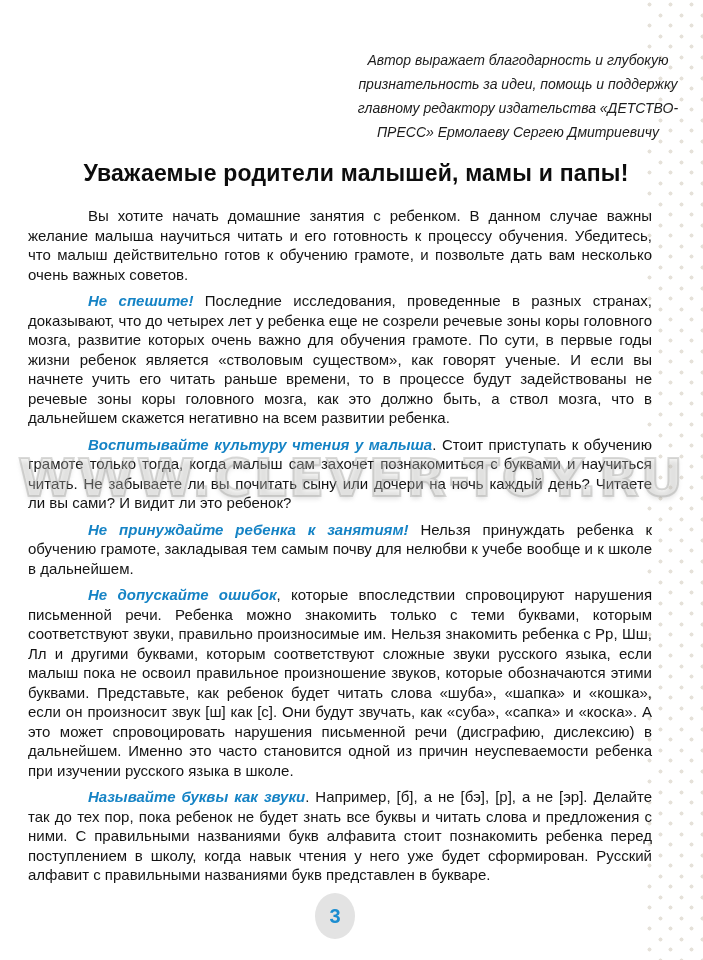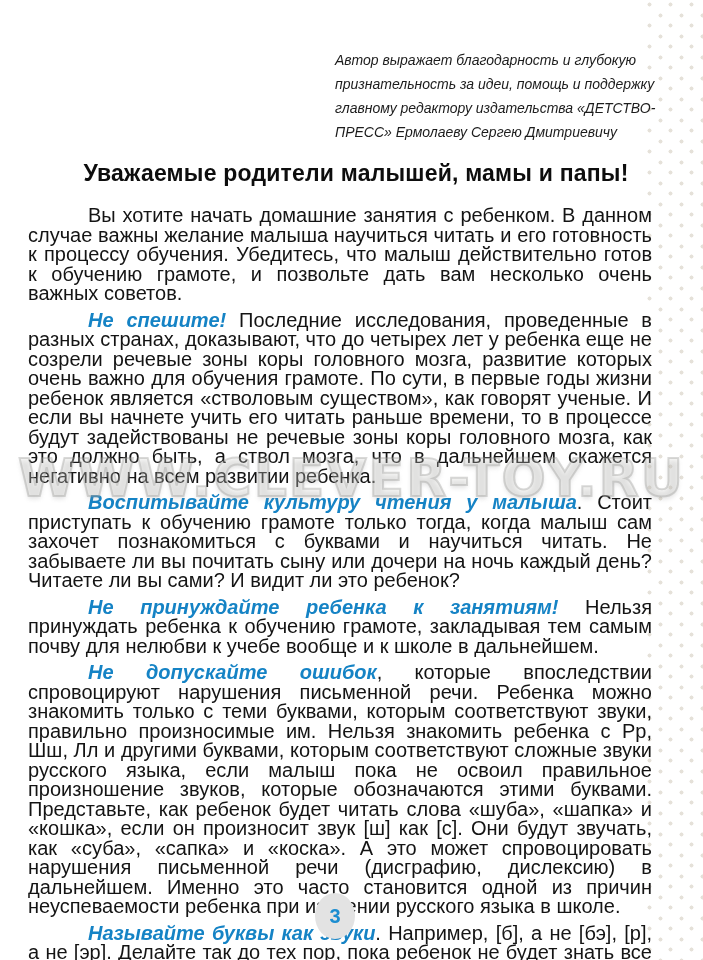--- a/index.html
+++ b/index.html
@@ -20,45 +20,45 @@
     top: 0; right: 0;
     width: 58px; height: 960px;
     background-image:
       radial-gradient(circle, #e5e1d9 1.7px, rgba(0,0,0,0) 2.3px),
       radial-gradient(circle, #e5e1d9 1.7px, rgba(0,0,0,0) 2.3px);
     background-size: 21px 21px, 21px 21px;
     background-position: 5px 5px, 15px 15px;
   }
   .dedication {
     position: absolute;
-    top: 48px; left: 335px;
+    top: 48px; left: 351px;
     width: 334px;
     font-style: italic;
     font-size: 14px;
     line-height: 24px;
     color: #1c1c1c;
-    text-align: left;
+    text-align: center;
   }
   .heading {
     position: absolute;
     top: 160px; left: 44px;
     width: 624px;
     text-align: center;
     font-size: 23px;
     font-weight: bold;
     color: #0d0d0d;
     letter-spacing: 0.2px;
   }
   .body {
     position: absolute;
     top: 206px; left: 28px;
     width: 624px;
   }
   .para {
-    font-size: 20px;
+    font-size: 15px;
     line-height: 19.5px;
     text-align: justify;
     text-indent: 28px;
     margin-bottom: 7px;
     color: #141414;
   }
   .lead {
     color: #1583c5;
     font-weight: bold;
     font-style: italic;

